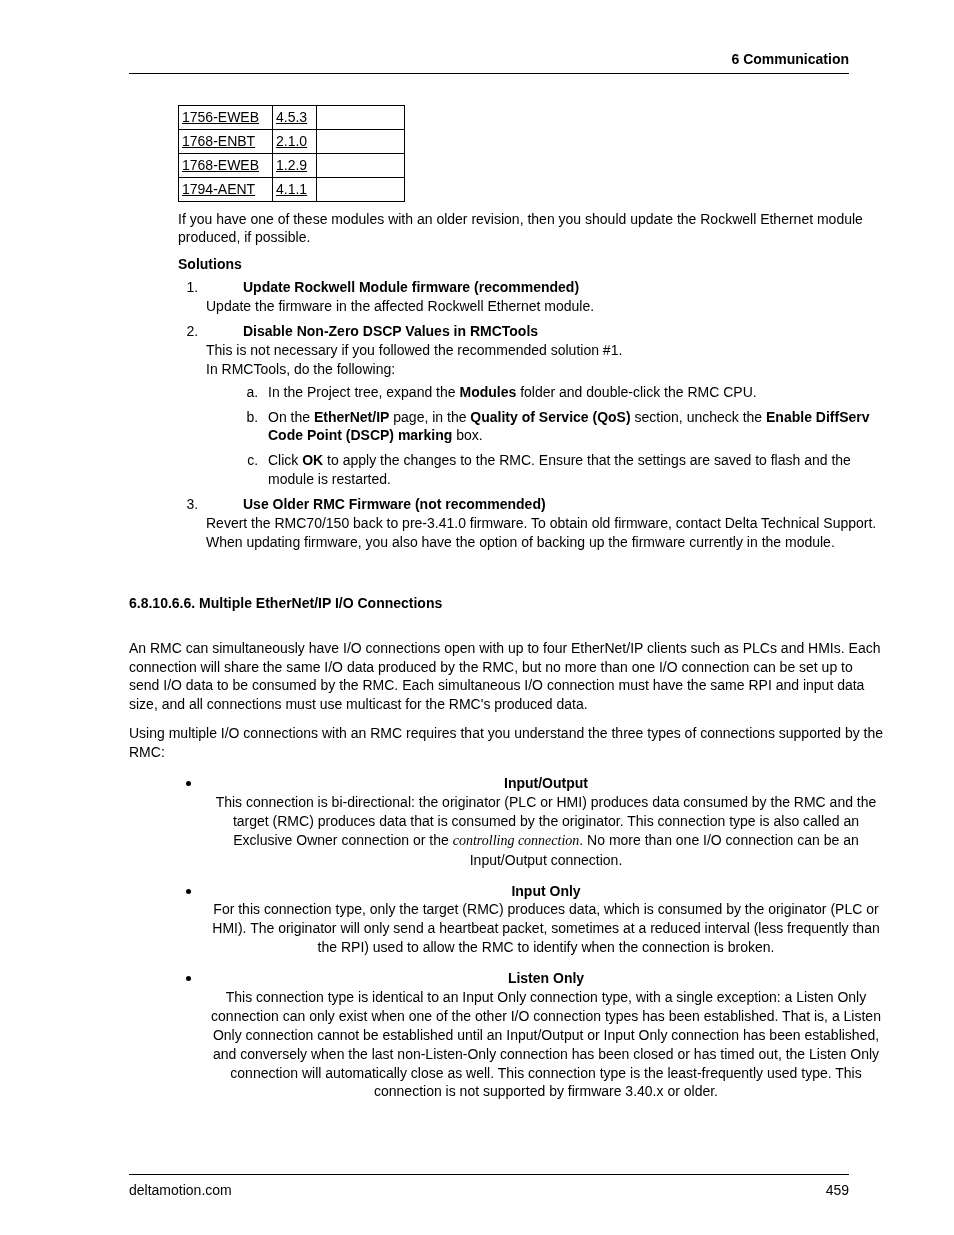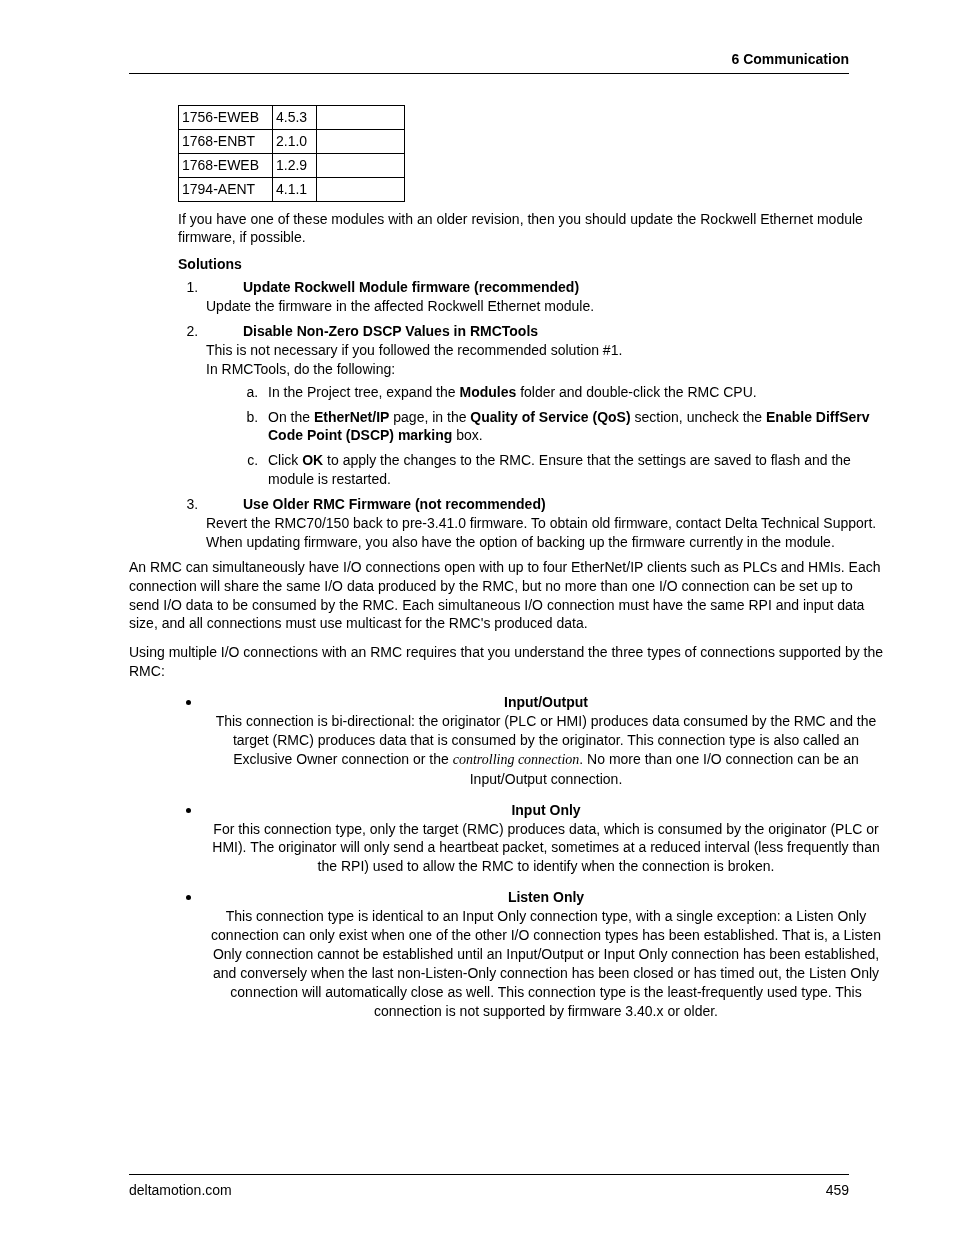--- a/index.html
+++ b/index.html
@@ -31,20 +31,21 @@
     padding-bottom: 4px;
     font-size: 14px;
   }
   .content {
     margin-top: 55px;
   }
   table.modtable {
     border-collapse: collapse;
     margin-left: 49px;
     margin-bottom: 8px;
+    text-decoration: underline;
   }
   table.modtable td {
     border: 1px solid #000;
     padding: 2px 4px 2px 3px;
     font-size: 14px;
   }
   table.modtable td.col0 { min-width: 86px; }
   table.modtable td.col1 { min-width: 36px; }
   table.modtable td.col2 { min-width: 80px; }
   .para {
@@ -135,21 +136,21 @@
           <td class="col2"></td>
         </tr>
         <tr>
           <td class="col0">1794-AENT</td>
           <td class="col1">4.1.1</td>
           <td class="col2"></td>
         </tr>
       </tbody>
     </table>
 
-    <p class="para indent1">If you have one of these modules with an older revision, then you should update the Rockwell Ethernet module firmware, if possible.</p>
+    <p class="para indent1">If you have one of these modules with an older revision, then you should update the Rockwell Ethernet module produced, if possible.</p>
 
     <p class="para indent1 bold" style="margin-bottom:4px;">Solutions</p>
 
     <ol class="solutions">
       <li>
         <span class="lead">Update Rockwell Module firmware (recommended)</span><br>
         <span class="sol-body">Update the firmware in the affected Rockwell Ethernet module.</span>
       </li>
       <li>
         <span class="lead">Disable Non-Zero DSCP Values in RMCTools</span><br>
@@ -166,20 +167,21 @@
             <span>Click </span><span class="bold">OK</span><span> to apply the changes to the RMC. Ensure that the settings are saved to flash and the module is restarted.</span>
           </li>
         </ol>
       </li>
       <li>
         <span class="lead">Use Older RMC Firmware (not recommended)</span><br>
         <span class="sol-body">Revert the RMC70/150 back to pre-3.41.0 firmware. To obtain old firmware, contact Delta Technical Support. When updating firmware, you also have the option of backing up the firmware currently in the module.</span>
       </li>
     </ol>
 
+    <div class="section-title">6.8.10.6.6. Multiple EtherNet/IP I/O Connections</div>
 
     <p class="body-para">An RMC can simultaneously have I/O connections open with up to four EtherNet/IP clients such as PLCs and HMIs. Each connection will share the same I/O data produced by the RMC, but no more than one I/O connection can be set up to send I/O data to be consumed by the RMC. Each simultaneous I/O connection must have the same RPI and input data size, and all connections must use multicast for the RMC's produced data.</p>
     <p class="body-para">Using multiple I/O connections with an RMC requires that you understand the three types of connections supported by the RMC:</p>
 
     <ul class="conn">
       <li>
         <span class="conn-title">Input/Output</span><br>
         <span><span>This connection is bi-directional: the originator (PLC or HMI) produces data consumed by the RMC and the target (RMC) produces data that is consumed by the originator. This connection type is also called an Exclusive Owner connection or the </span><span class="italic">controlling connection</span><span>. No more than one I/O connection can be an Input/Output connection.</span></span>
       </li>
       <li>

